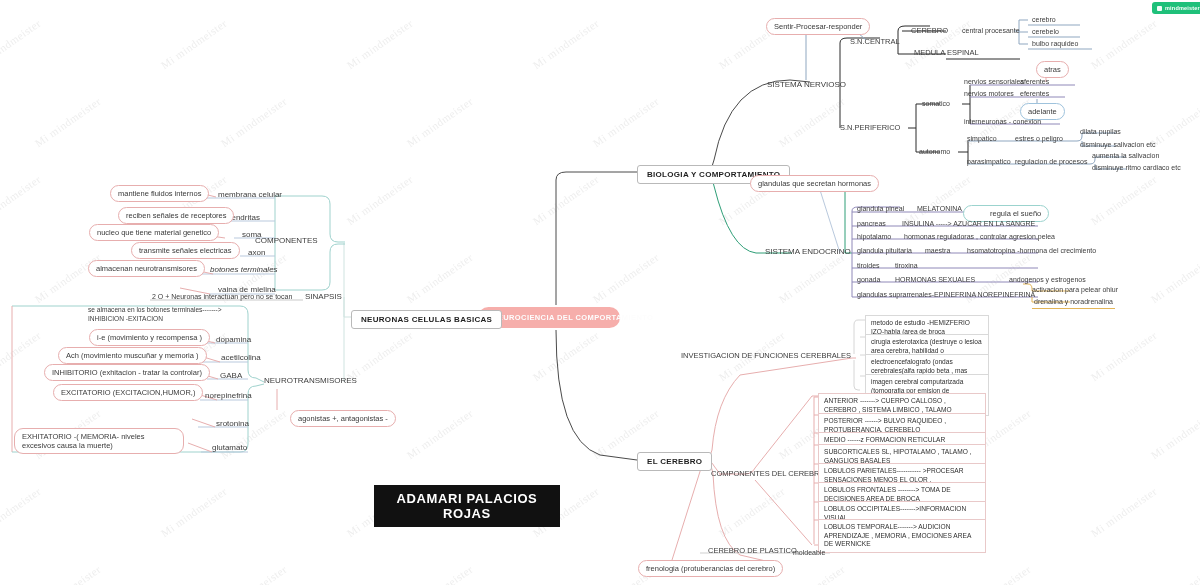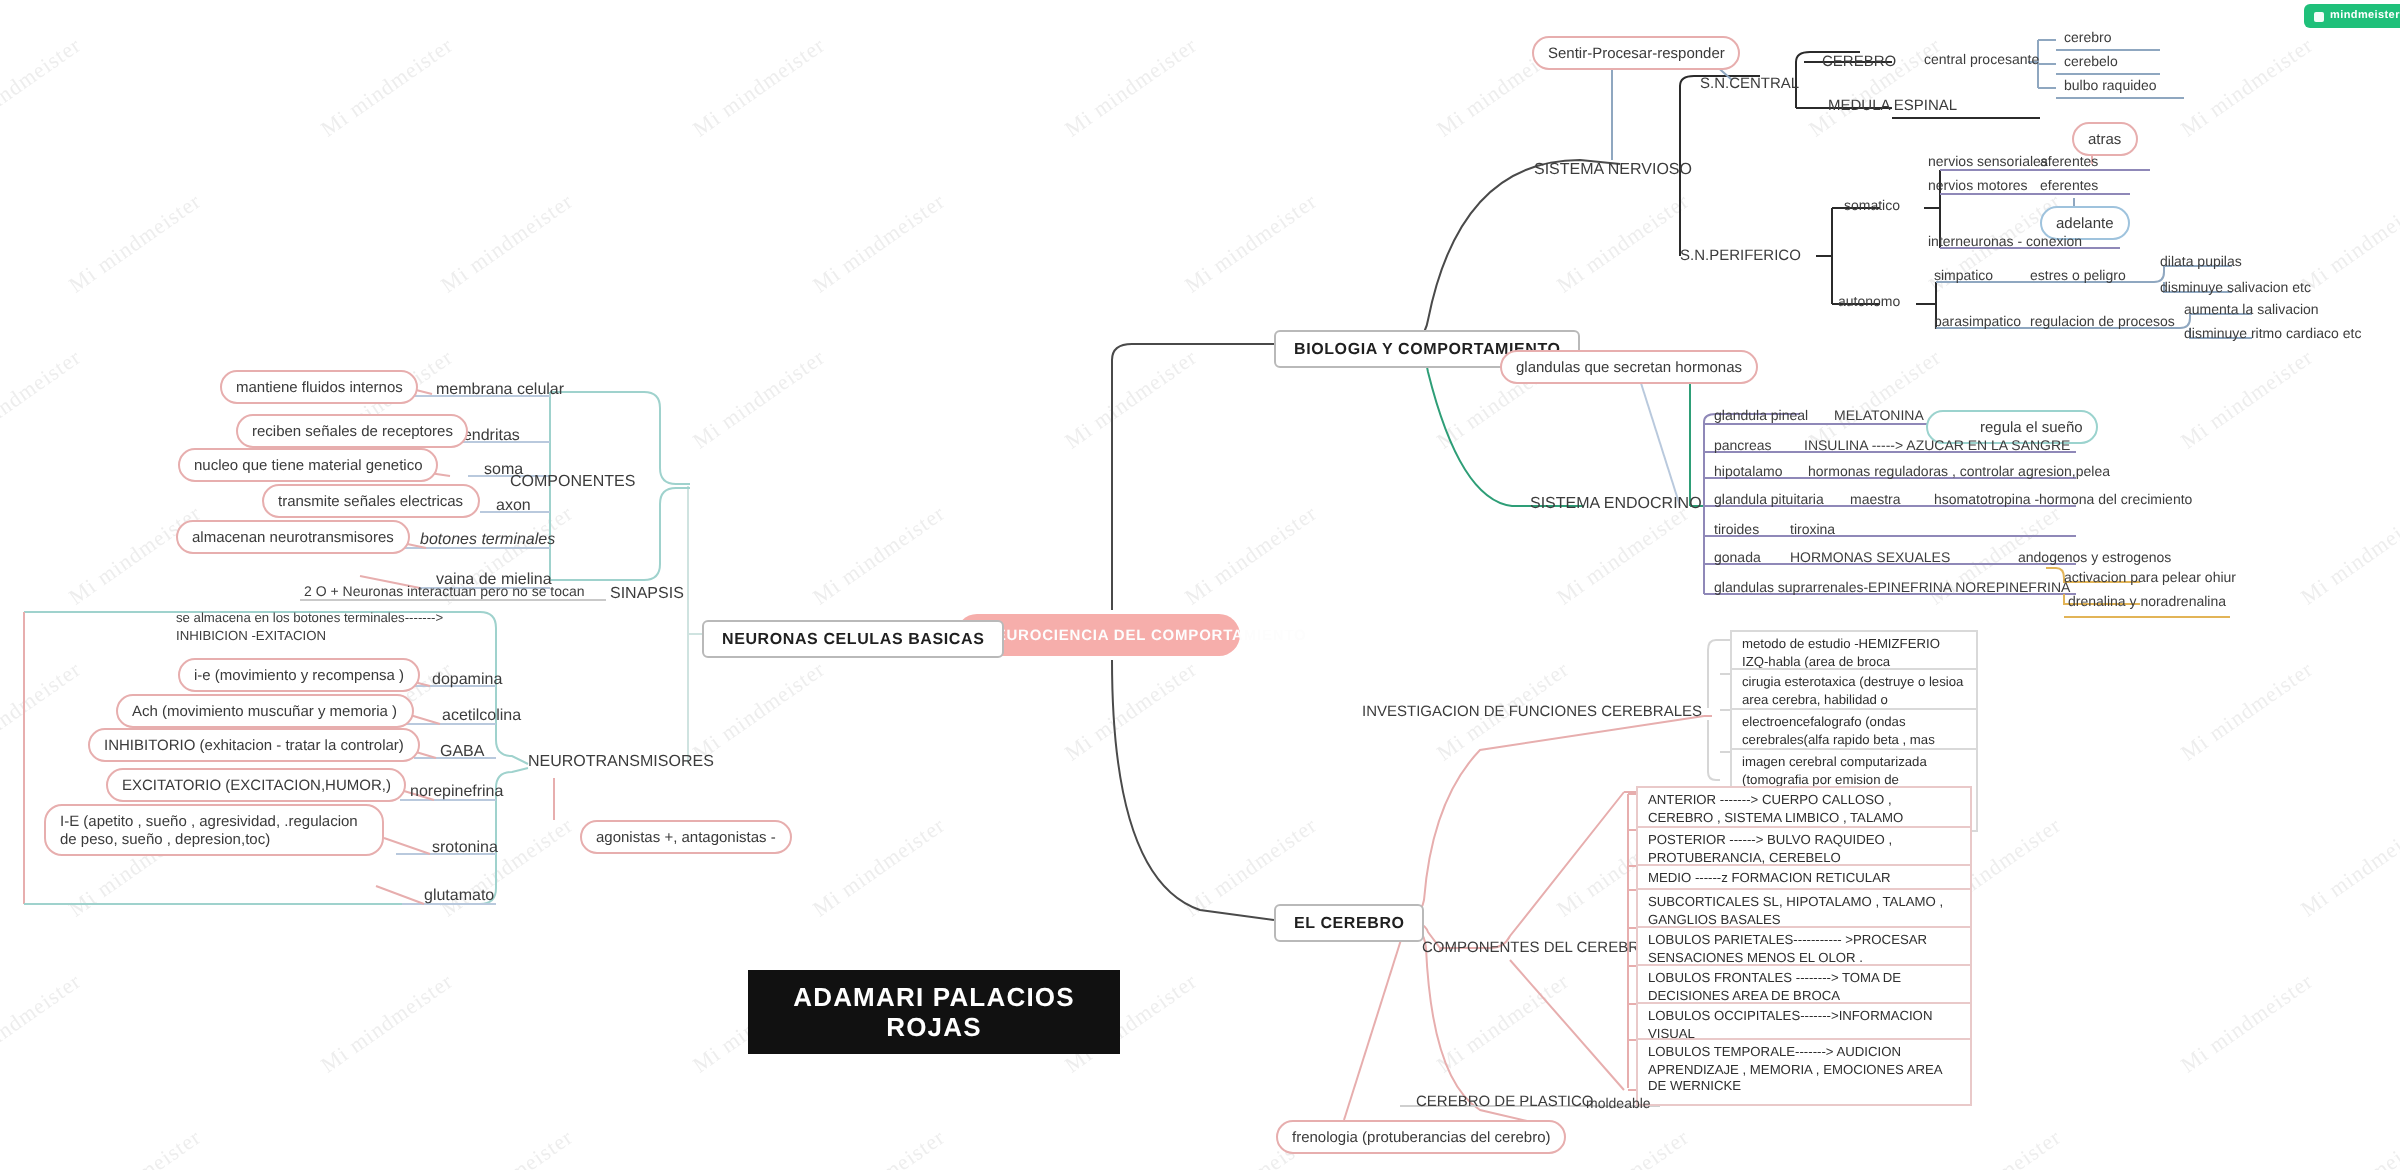--- a/index.html
+++ b/index.html
@@ -315,21 +315,21 @@
   <div class="node t" style="left:219px;top:353px;">acetilcolina</div>
   <div class="node t" style="left:218px;top:371px;">GABA</div>
   <div class="node t" style="left:203px;top:391px;">norepinefrina</div>
   <div class="node t" style="left:214px;top:419px;">srotonina</div>
   <div class="node t" style="left:210px;top:443px;">glutamato</div>
 
   <div class="node pill" style="left:89px;top:329px;">i-e (movimiento y recompensa )</div>
   <div class="node pill" style="left:58px;top:347px;">Ach (movimiento muscuñar y memoria )</div>
   <div class="node pill" style="left:44px;top:364px;">INHIBITORIO (exhitacion - tratar la controlar)</div>
   <div class="node pill" style="left:53px;top:384px;">EXCITATORIO (EXCITACION,HUMOR,)</div>
-  <div class="node pill multiline" style="left:22px;top:402px;width:170px;">I-E (apetito , sueño , agresividad, .regulacion de peso, sueño , depresion,toc)</div>
+  <div class="node pill multiline" style="left:14px;top:428px;width:170px;">EXHITATORIO -( MEMORIA- niveles excesivos causa la muerte)</div>
 
   <div class="node t" style="left:765px;top:80px;font-size:8px;">SISTEMA NERVIOSO</div>
   <div class="node pill" style="left:766px;top:18px;">Sentir-Procesar-responder</div>
 
   <div class="node t" style="left:848px;top:37px;font-size:7.5px;">S.N.CENTRAL</div>
   <div class="node t" style="left:909px;top:26px;font-size:7.5px;">CEREBRO</div>
   <div class="node t" style="left:960px;top:26px;font-size:7px;">central procesante</div>
   <div class="node t" style="left:912px;top:48px;font-size:7.5px;">MEDULA ESPINAL</div>
 
   <div class="node t" style="left:1030px;top:15px;font-size:7px;">cerebro</div>

